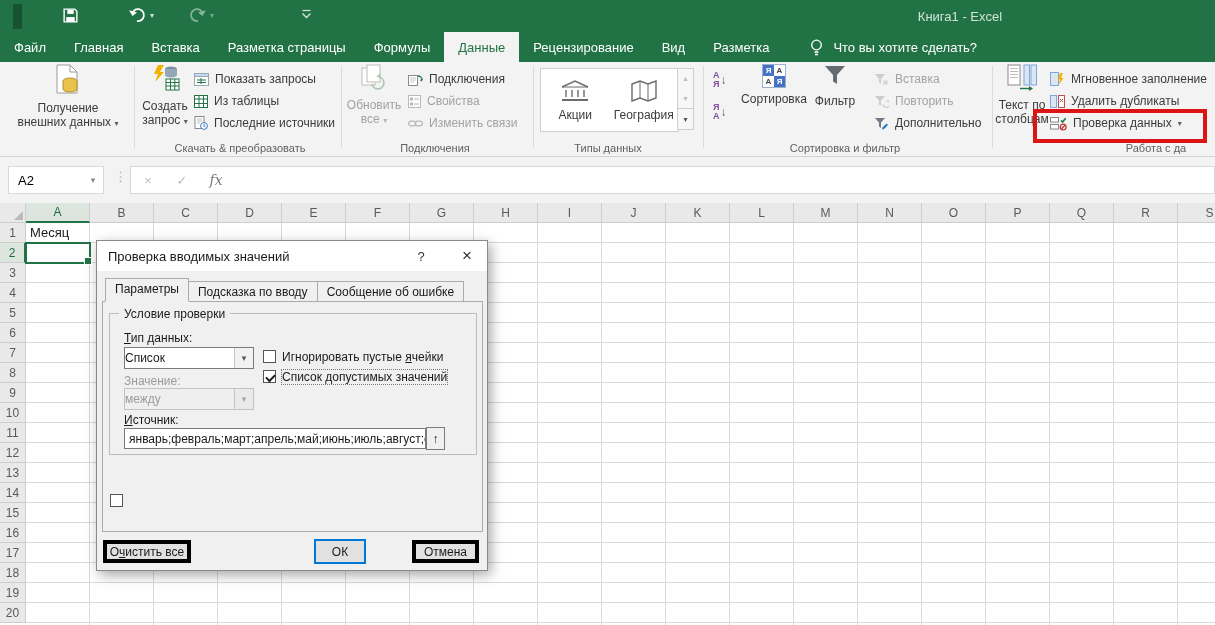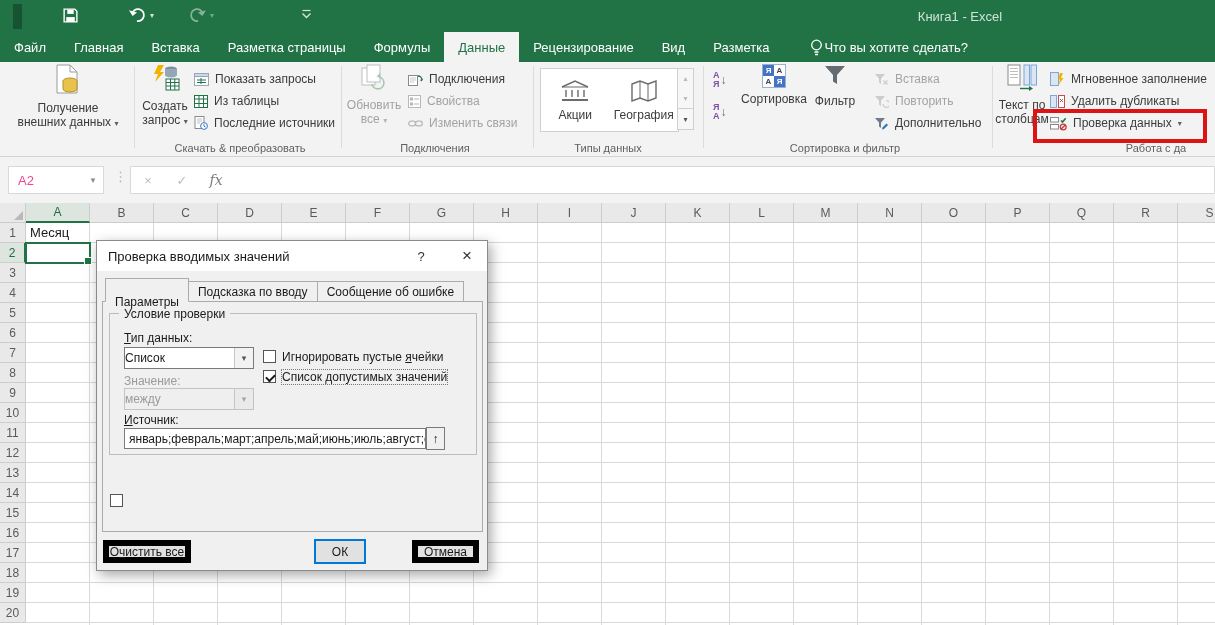--- a/index.html
+++ b/index.html
@@ -12,21 +12,21 @@
   .qat-btn{position:absolute;top:7px;display:flex;align-items:center;gap:2px}
   .qat-caret{font-size:8px;color:#cfe3d8;margin-left:1px}
   .wintitle{position:absolute;left:960px;top:9px;transform:translateX(-50%);
     color:#cfe3d8;font-size:13px;white-space:nowrap}
 
   
   .tabrow{position:absolute;left:0;top:32px;width:1215px;height:30px;background:#217346;
     display:flex;align-items:stretch;color:#fff;font-size:13px}
   .rtab{padding:0 14px;display:flex;align-items:center;white-space:nowrap}
   .rtab.active{background:#f3f3f3;color:#217346}
-  .tellme{display:flex;align-items:center;margin-left:26px;white-space:nowrap}
+  .tellme{display:flex;align-items:center;gap:9px;margin-left:26px;white-space:nowrap}
 
   
   .ribbon{position:absolute;left:0;top:62px;width:1215px;height:94px;background:#f3f3f3;
     border-bottom:1px solid #d2d2d2;box-sizing:content-box}
   .rdiv{position:absolute;top:4px;height:82px;width:1px;background:#dcdcdc}
   .rlabel{position:absolute;top:80px;font-size:11px;color:#5f5f5f;text-align:center;white-space:nowrap}
   .rsbtn{position:absolute;height:18px;display:flex;align-items:center;gap:6px;white-space:nowrap;color:#3b3b3b}
   .rsbtn.off{color:#a3a3a3}
   .rbig{position:absolute;top:2px;display:flex;flex-direction:column;align-items:center;
     text-align:center;line-height:14px;color:#3b3b3b}
@@ -48,21 +48,21 @@
   .sortgrid b{display:flex;align-items:center;justify-content:center;font-size:8px;font-weight:bold;
     background:#fff;color:#444}
   .sortgrid b:nth-child(1),.sortgrid b:nth-child(4){background:#4472c4;color:#fff}
   .redbox{position:absolute;left:1033px;top:47px;width:174px;height:34px;border:4px solid #dc1414;
     box-sizing:border-box;z-index:6;pointer-events:none}
 
   
   .fbar{position:absolute;left:0;top:157px;width:1215px;height:46px;background:#f3f3f3}
   .namebox{position:absolute;left:8px;top:9px;width:96px;height:28px;background:#fff;
     border:1px solid #d9d9d9;box-sizing:border-box;display:flex;align-items:center}
-  .namebox .val{margin-left:9px;flex:1;color:#ec4899;font-size:13px}
+  .namebox .val{margin-left:9px;flex:1;color:#000000;font-size:13px}
   .namebox .nb-car{width:20px;text-align:center;color:#8a8a8a;font-size:9px}
   .fdots{position:absolute;left:114px;top:12px;color:#b5b5b5;font-size:13px}
   .fxstrip{position:absolute;left:130px;top:9px;width:1085px;height:28px;background:#fff;
     border:1px solid #d9d9d9;box-sizing:border-box;display:flex;align-items:center}
   .fxbtn{width:34px;text-align:center;font-size:13px;color:#bdbdbd}
   .fxbtn.fx{font-family:"DejaVu Serif",serif;font-style:italic;color:#7b7b7b;font-size:14px}
 
   
   .sheet{position:absolute;left:0;top:203px;width:1215px;height:422px;background:#fff}
   .corner{position:absolute;left:0;top:0;width:26px;height:20px;background:#e9e9e9;
@@ -93,21 +93,21 @@
     font-size:12px;color:#1a1a1a;z-index:10}
   .dtitlebar{position:absolute;left:0;top:0;width:100%;height:30px;background:#fff}
   .dtitle{position:absolute;left:11px;top:8px;font-size:13px;white-space:nowrap}
   .dhelp{position:absolute;left:310px;top:5px;width:28px;height:21px;display:flex;align-items:center;
     justify-content:center;font-size:13px;color:#333}
   .dclose{position:absolute;left:352px;top:3px;width:36px;height:24px;display:flex;align-items:center;
     justify-content:center;font-size:17px;color:#333}
   .dtabs{position:absolute;left:8px;top:37px;display:flex;align-items:flex-end;z-index:3}
   .dtab{border:1px solid #ababab;background:#f0f0f0;height:21px;margin-right:-1px;
     padding:3px 9px 0 9px;box-sizing:border-box;white-space:nowrap}
-  .dtab.active{height:24px;border-bottom:1px solid #f0f0f0;padding-top:16px;position:relative;z-index:4}
+  .dtab.active{height:24px;border-bottom:1px solid #f0f0f0;padding-top:3px;position:relative;z-index:4}
   .dpage{position:absolute;left:5px;top:60px;width:381px;height:231px;border:1px solid #ababab;
     box-sizing:border-box;background:#f0f0f0}
   .grp{position:absolute;left:12px;top:72px;width:368px;height:142px;border:1px solid #bcbcbc;box-sizing:border-box}
   .grplegend{position:absolute;left:22px;top:66px;background:#f0f0f0;padding:0 5px;white-space:nowrap}
   .dlabel{position:absolute;white-space:nowrap}
   .dlabel.off{color:#9b9b9b}
   .combo{position:absolute;width:130px;height:22px;background:#fff;border:1px solid #7a7a7a;
     box-sizing:border-box;display:flex;align-items:center;padding-left:0}
   .combo .ar{position:absolute;right:0;top:0;bottom:0;width:18px;background:#f2f2f2;
     border-left:1px solid #c5c5c5;display:flex;align-items:center;justify-content:center;
@@ -118,21 +118,21 @@
   .cb.on::after{content:"";position:absolute;left:1.5px;top:2.5px;width:7px;height:4px;
     border-left:2px solid #1a1a1a;border-bottom:2px solid #1a1a1a;transform:rotate(-45deg)}
   .cblabel{position:absolute;white-space:nowrap}
   .cblabel.focus{outline:1px dotted #777}
   .srcinput{position:absolute;left:27px;top:187px;width:302px;height:21px;background:#fff;
     border:1px solid #7a7a7a;box-sizing:border-box;padding:3px 0 0 4px;overflow:hidden;white-space:nowrap}
   .collapse{position:absolute;left:329px;top:186px;width:19px;height:23px;border:1px solid #7a7a7a;
     background:#f0f0f0;box-sizing:border-box;display:flex;align-items:center;justify-content:center;
     font-weight:bold;font-size:12px;color:#111}
   .applylbl{position:absolute;left:32px;top:251px;line-height:15px;white-space:nowrap}
-  .dbtn{position:absolute;height:23px;background:#e1e1e1;border:6px solid #000000;box-sizing:border-box;
+  .dbtn{position:absolute;height:23px;background:#e1e1e1;border:4px solid #000000;box-sizing:border-box;
     display:flex;align-items:center;justify-content:center;white-space:nowrap}
   .dbtn.ok{border:2px solid #0078d7;height:25px}
   u{text-decoration:underline}
 </style>
 </head>
 <body>
 
 <div class="screen">
 
   <div class="titlebar">

